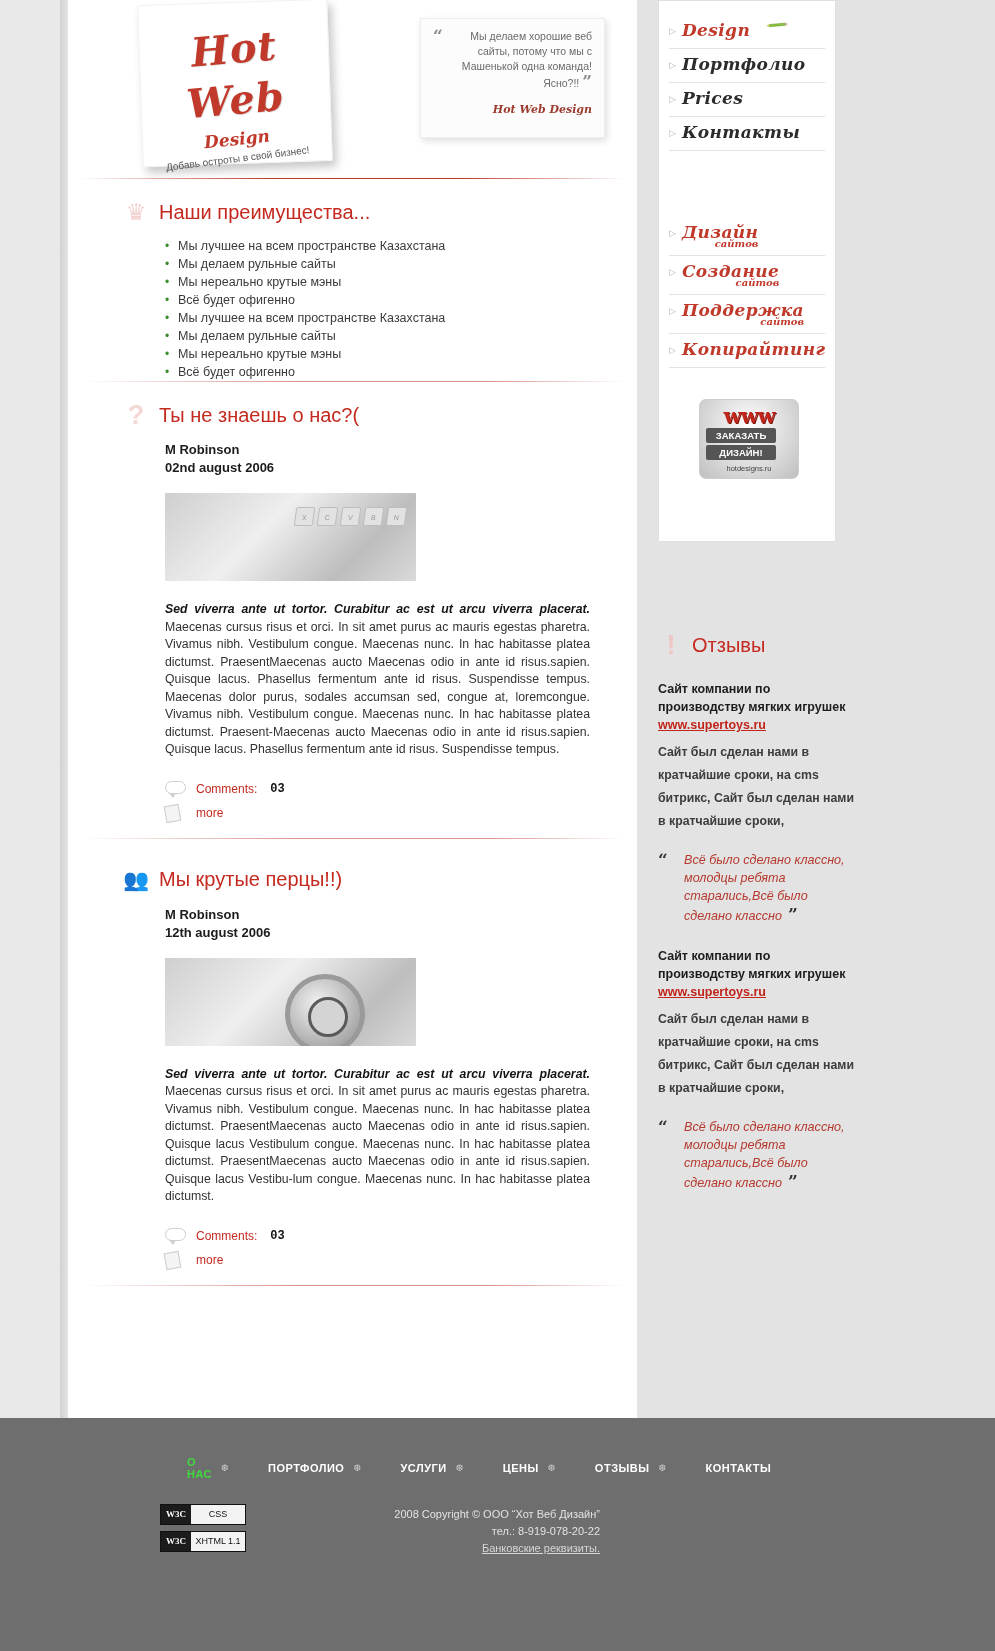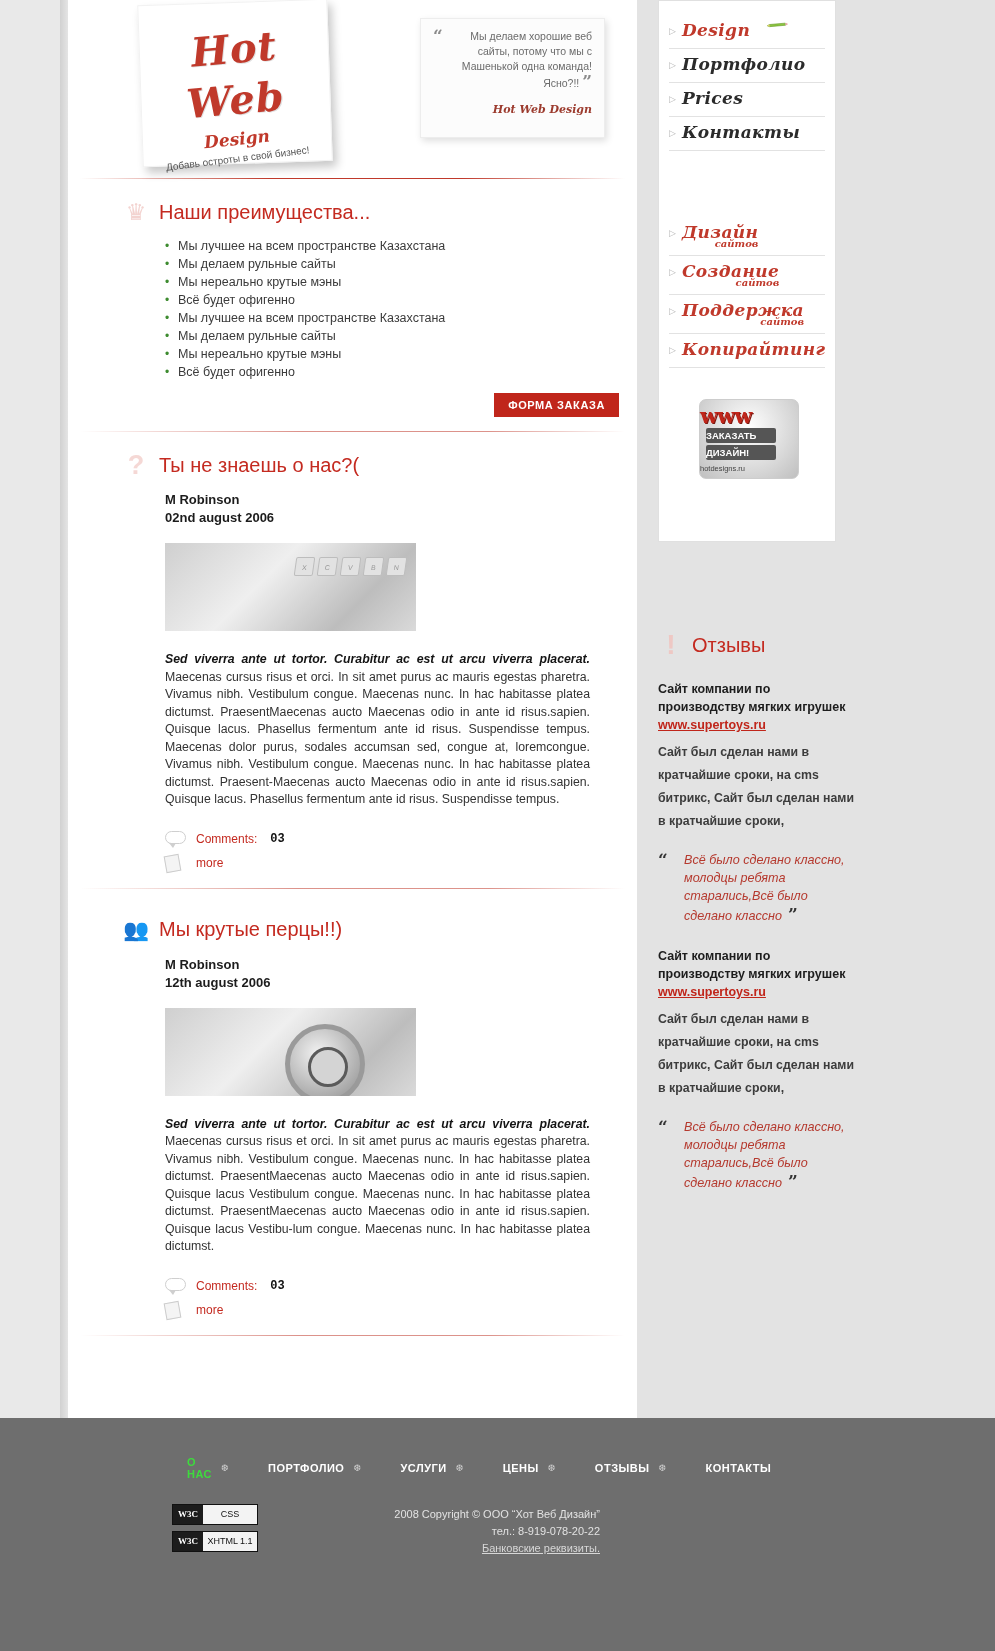--- a/index.html
+++ b/index.html
@@ -200,21 +200,21 @@
     position: absolute; right: 38px; top: 2px; width: 20px; height: 18px;
     transform: rotate(40deg);
   }
   .nav-gap { height: 52px; }
 
   .order-badge {
     position: absolute; left: 40px; top: 398px; width: 100px; height: 80px;
     border-radius: 7px;
     background: radial-gradient(ellipse at 50% 35%, #ffffff, #d9d9d9 60%, #bfbfbf);
     border: 1px solid #cdcdcd;
-    text-align: left; padding-top: 6px;
+    text-align: center; padding-top: 6px;
   }
   .badge-www {
     font-family: "DejaVu Serif", serif; font-weight: bold; font-size: 21px;
     color: #c0261b; letter-spacing: -1px; line-height: 20px;
     text-shadow: 1px 1px 0 #7d1a12;
   }
   .badge-main {
     font-size: 9.5px; font-weight: bold; color: #ffffff; line-height: 11px;
     background: #555; margin: 2px 22px 0 6px; padding: 2px 0; border-radius: 2px;
   }
@@ -257,21 +257,21 @@
   .f-nav {
     display: flex; align-items: center; gap: 9px;
     padding: 38px 0 0 157px; font-size: 11px; letter-spacing: 0.5px;
   }
   .f-nav a { color: #ffffff; text-decoration: none; font-weight: bold; margin-left: 30px; }
   .f-nav a.active { color: #3ddb3d; }
   .f-sep { color: #c9c9c9; font-size: 9px; }
   .badges { position: absolute; left: 160px; top: 86px; }
   .badge {
     display: flex; width: 86px; height: 21px; margin-bottom: 6px;
-    border: 1px solid #111; background: #f3f3f3; margin-left: 12px;
+    border: 1px solid #111; background: #f3f3f3;
   }
   .badge .w3c {
     width: 30px; background: #1c1c1c; color: #fff; font-size: 9px;
     font-weight: bold; text-align: center; line-height: 19px;
     font-family: "Liberation Serif", serif;
   }
   .badge .btxt {
     flex: 1; font-size: 9px; color: #111; text-align: center; line-height: 19px;
   }
   .f-copy {
@@ -321,23 +321,20 @@
       <ul class="adv-list">
         <li>Мы лучшее на всем пространстве Казахстана</li>
         <li>Мы делаем рульные сайты</li>
         <li>Мы нереально крутые мэны</li>
         <li>Всё будет офигенно</li>
         <li>Мы лучшее на всем пространстве Казахстана</li>
         <li>Мы делаем рульные сайты</li>
         <li>Мы нереально крутые мэны</li>
         <li>Всё будет офигенно</li>
       </ul>
-      <div class="order-row">
-        <button class="order-btn">ФОРМА ЗАКАЗА</button>
-      </div>
     </div>
 
     <div class="hr-fade soft"></div>
 
     <div class="article">
       <div class="sec-head">
         <div class="head-icon">
           <div class="ico-quest">?</div>
         </div>
         <div class="sec-title">Ты не знаешь о нас?(</div>

